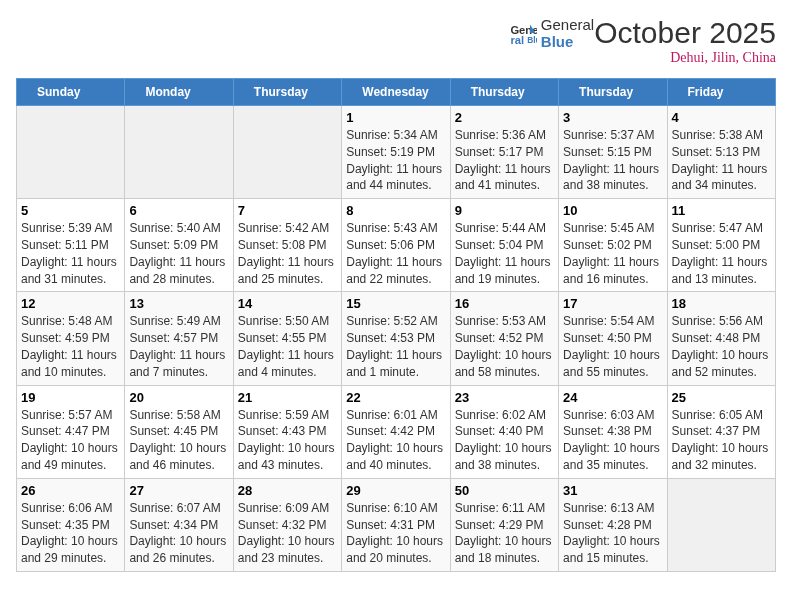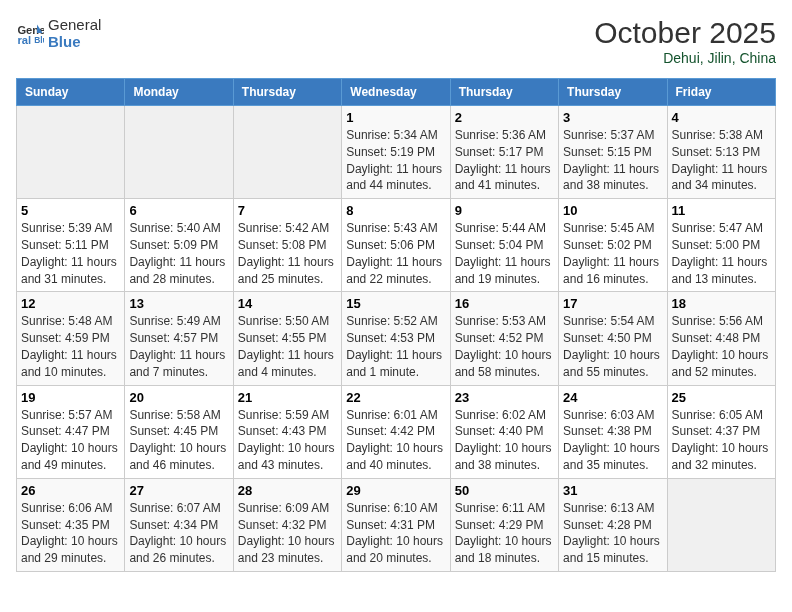--- a/index.html
+++ b/index.html
@@ -5,21 +5,21 @@
     * { box-sizing: border-box; margin: 0; padding: 0; }
     body {
       font-family: Arial, sans-serif;
       background: #fff;
       width: 792px;
       min-height: 612px;
       padding: 16px;
     }
     .header {
       display: flex;
-      justify-content: space-between;
+      justify-content: flex-end;
       align-items: flex-start;
       margin-bottom: 12px;
     }
     .logo {
       display: flex;
       align-items: center;
       gap: 4px;
     }
     .logo-icon {
       width: 28px;
@@ -28,33 +28,34 @@
     .title-block {
       text-align: right;
     }
     .month-title {
       font-size: 30px;
       font-weight: normal;
       color: #333;
     }
     .location {
       font-size: 14px;
-      color: #14532d;
+      color: #be185d;
+      font-family: Liberation Serif, serif;
     }
     table {
       width: 100%;
       border-collapse: collapse;
       font-size: 11px;
     }
     thead tr {
       background-color: #3a7abf;
       color: #fff;
     }
     thead th {
-      padding: 6px 8px;
+      padding: 6px 20px;
       text-align: left;
       font-size: 12px;
       font-weight: bold;
       border: 1px solid #5a9ad4;
     }
     tbody td {
       border: 1px solid #ccc;
       vertical-align: top;
       padding: 4px;
       width: 108px;

